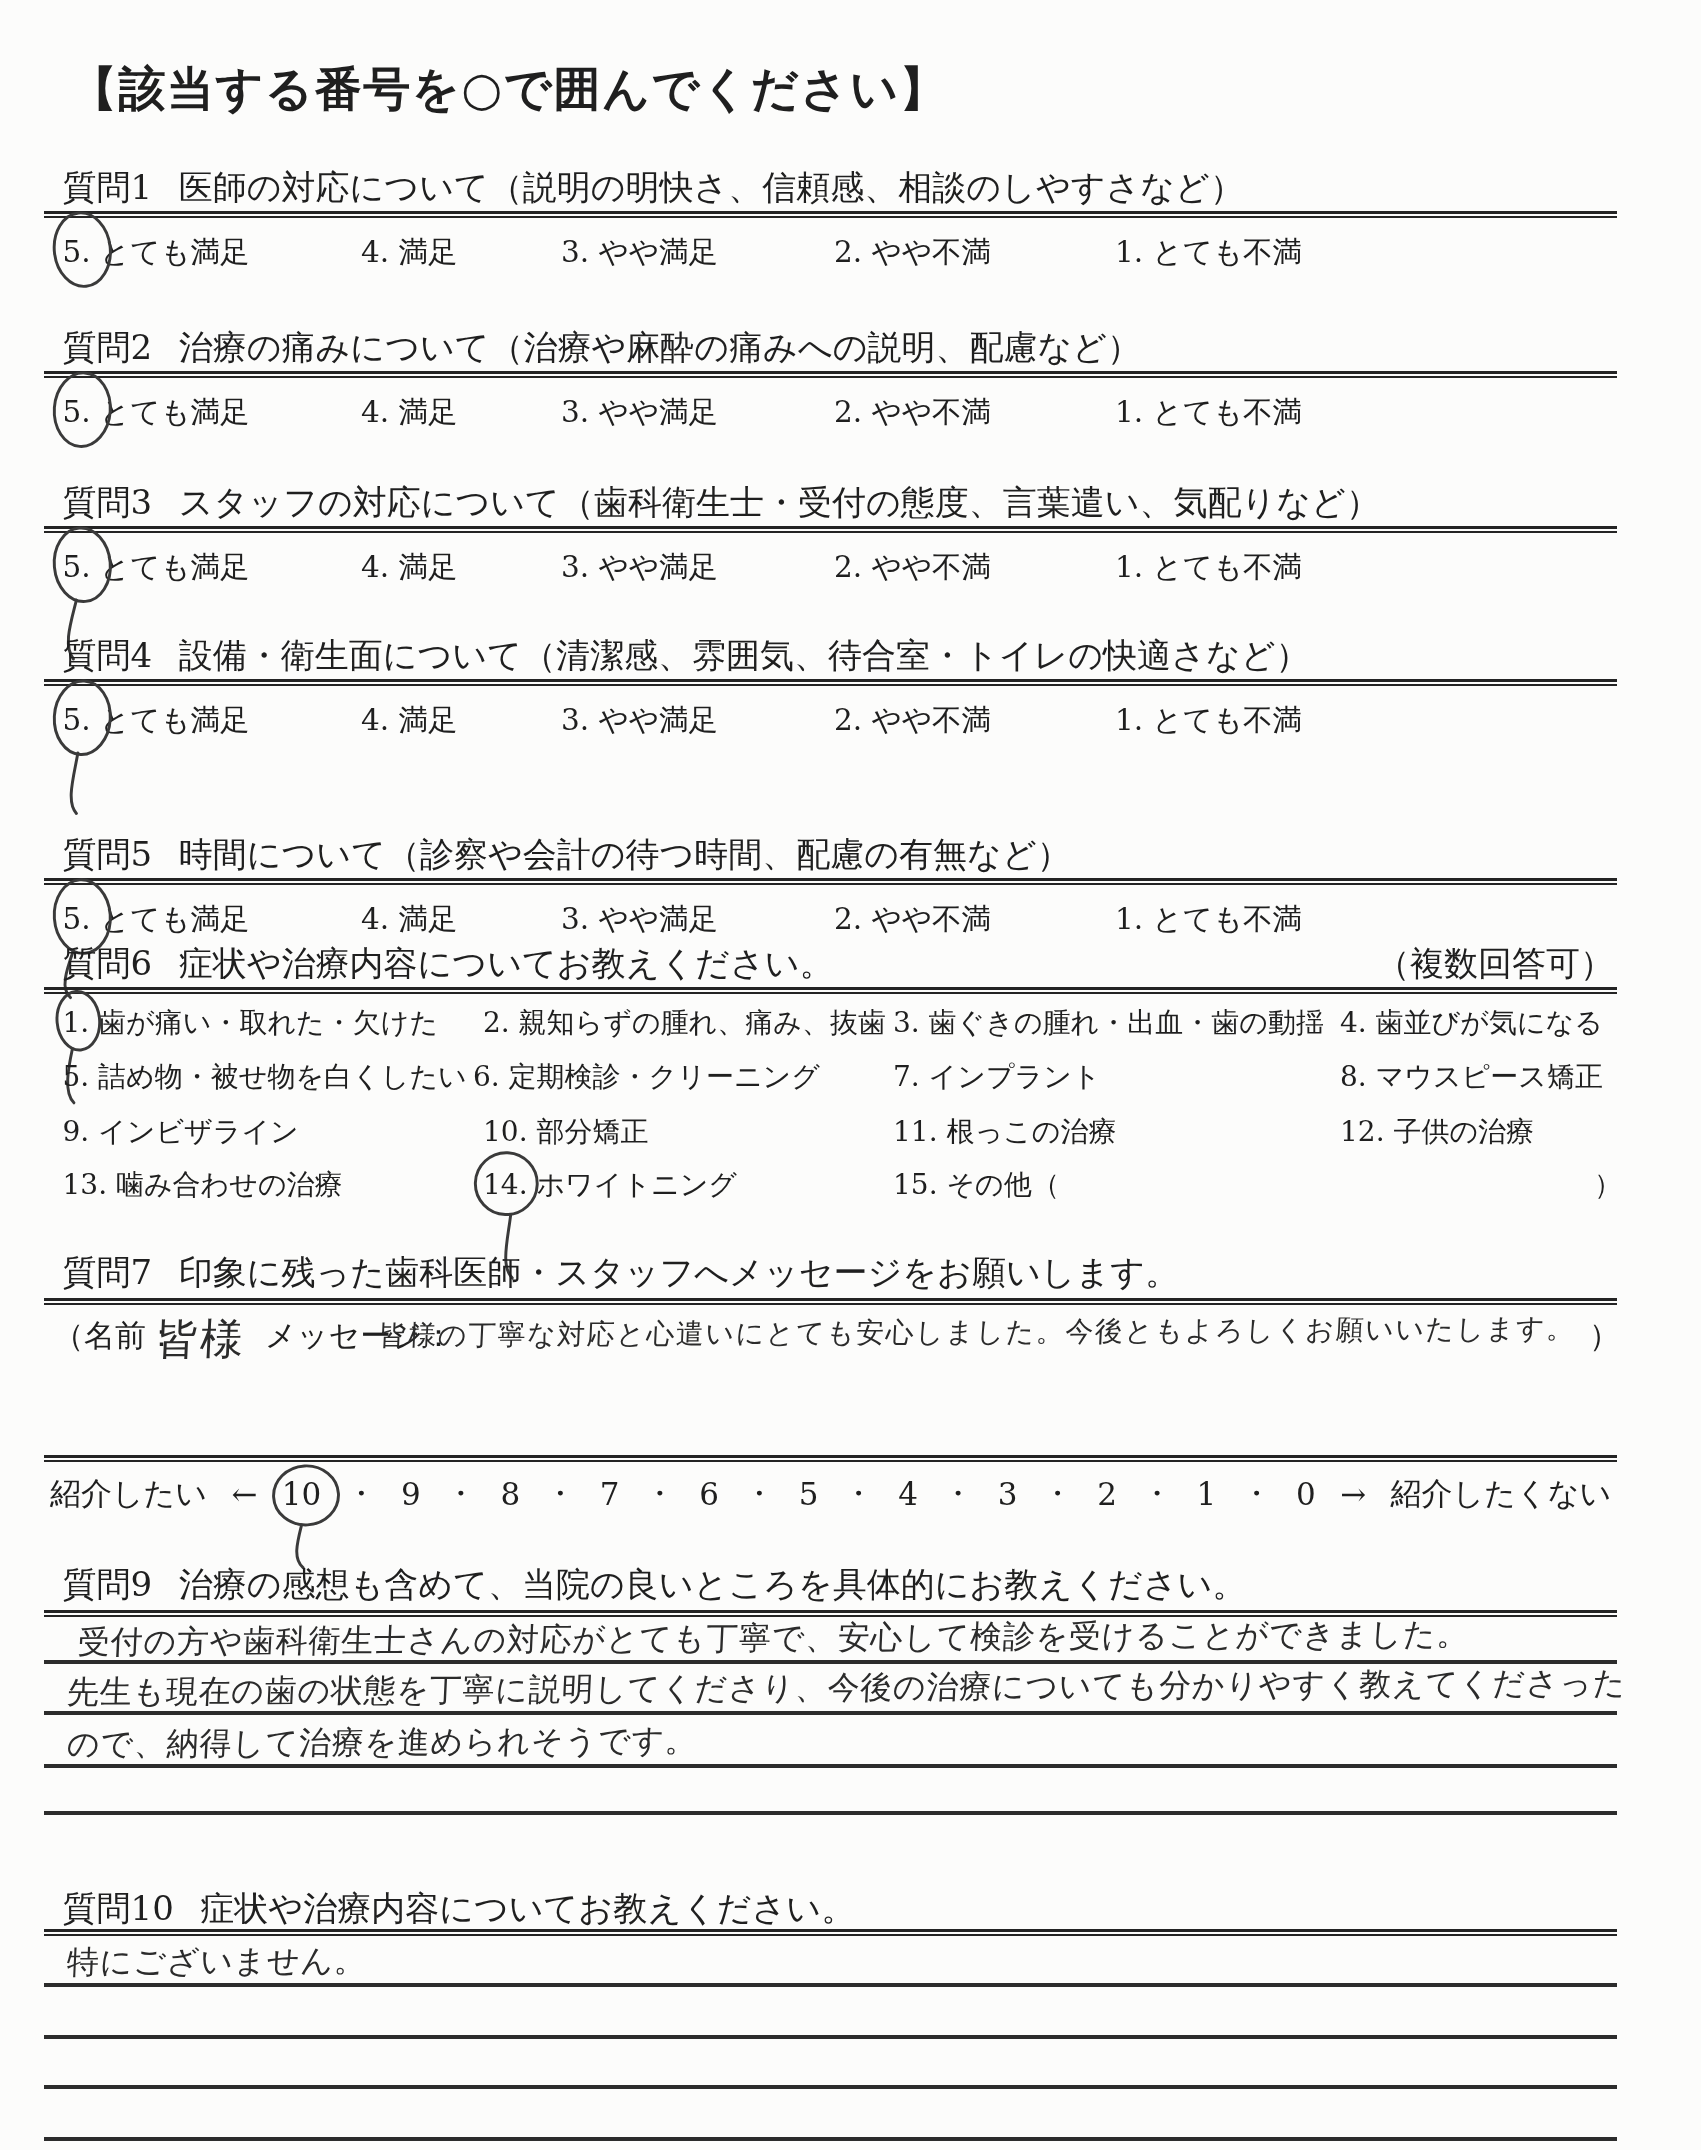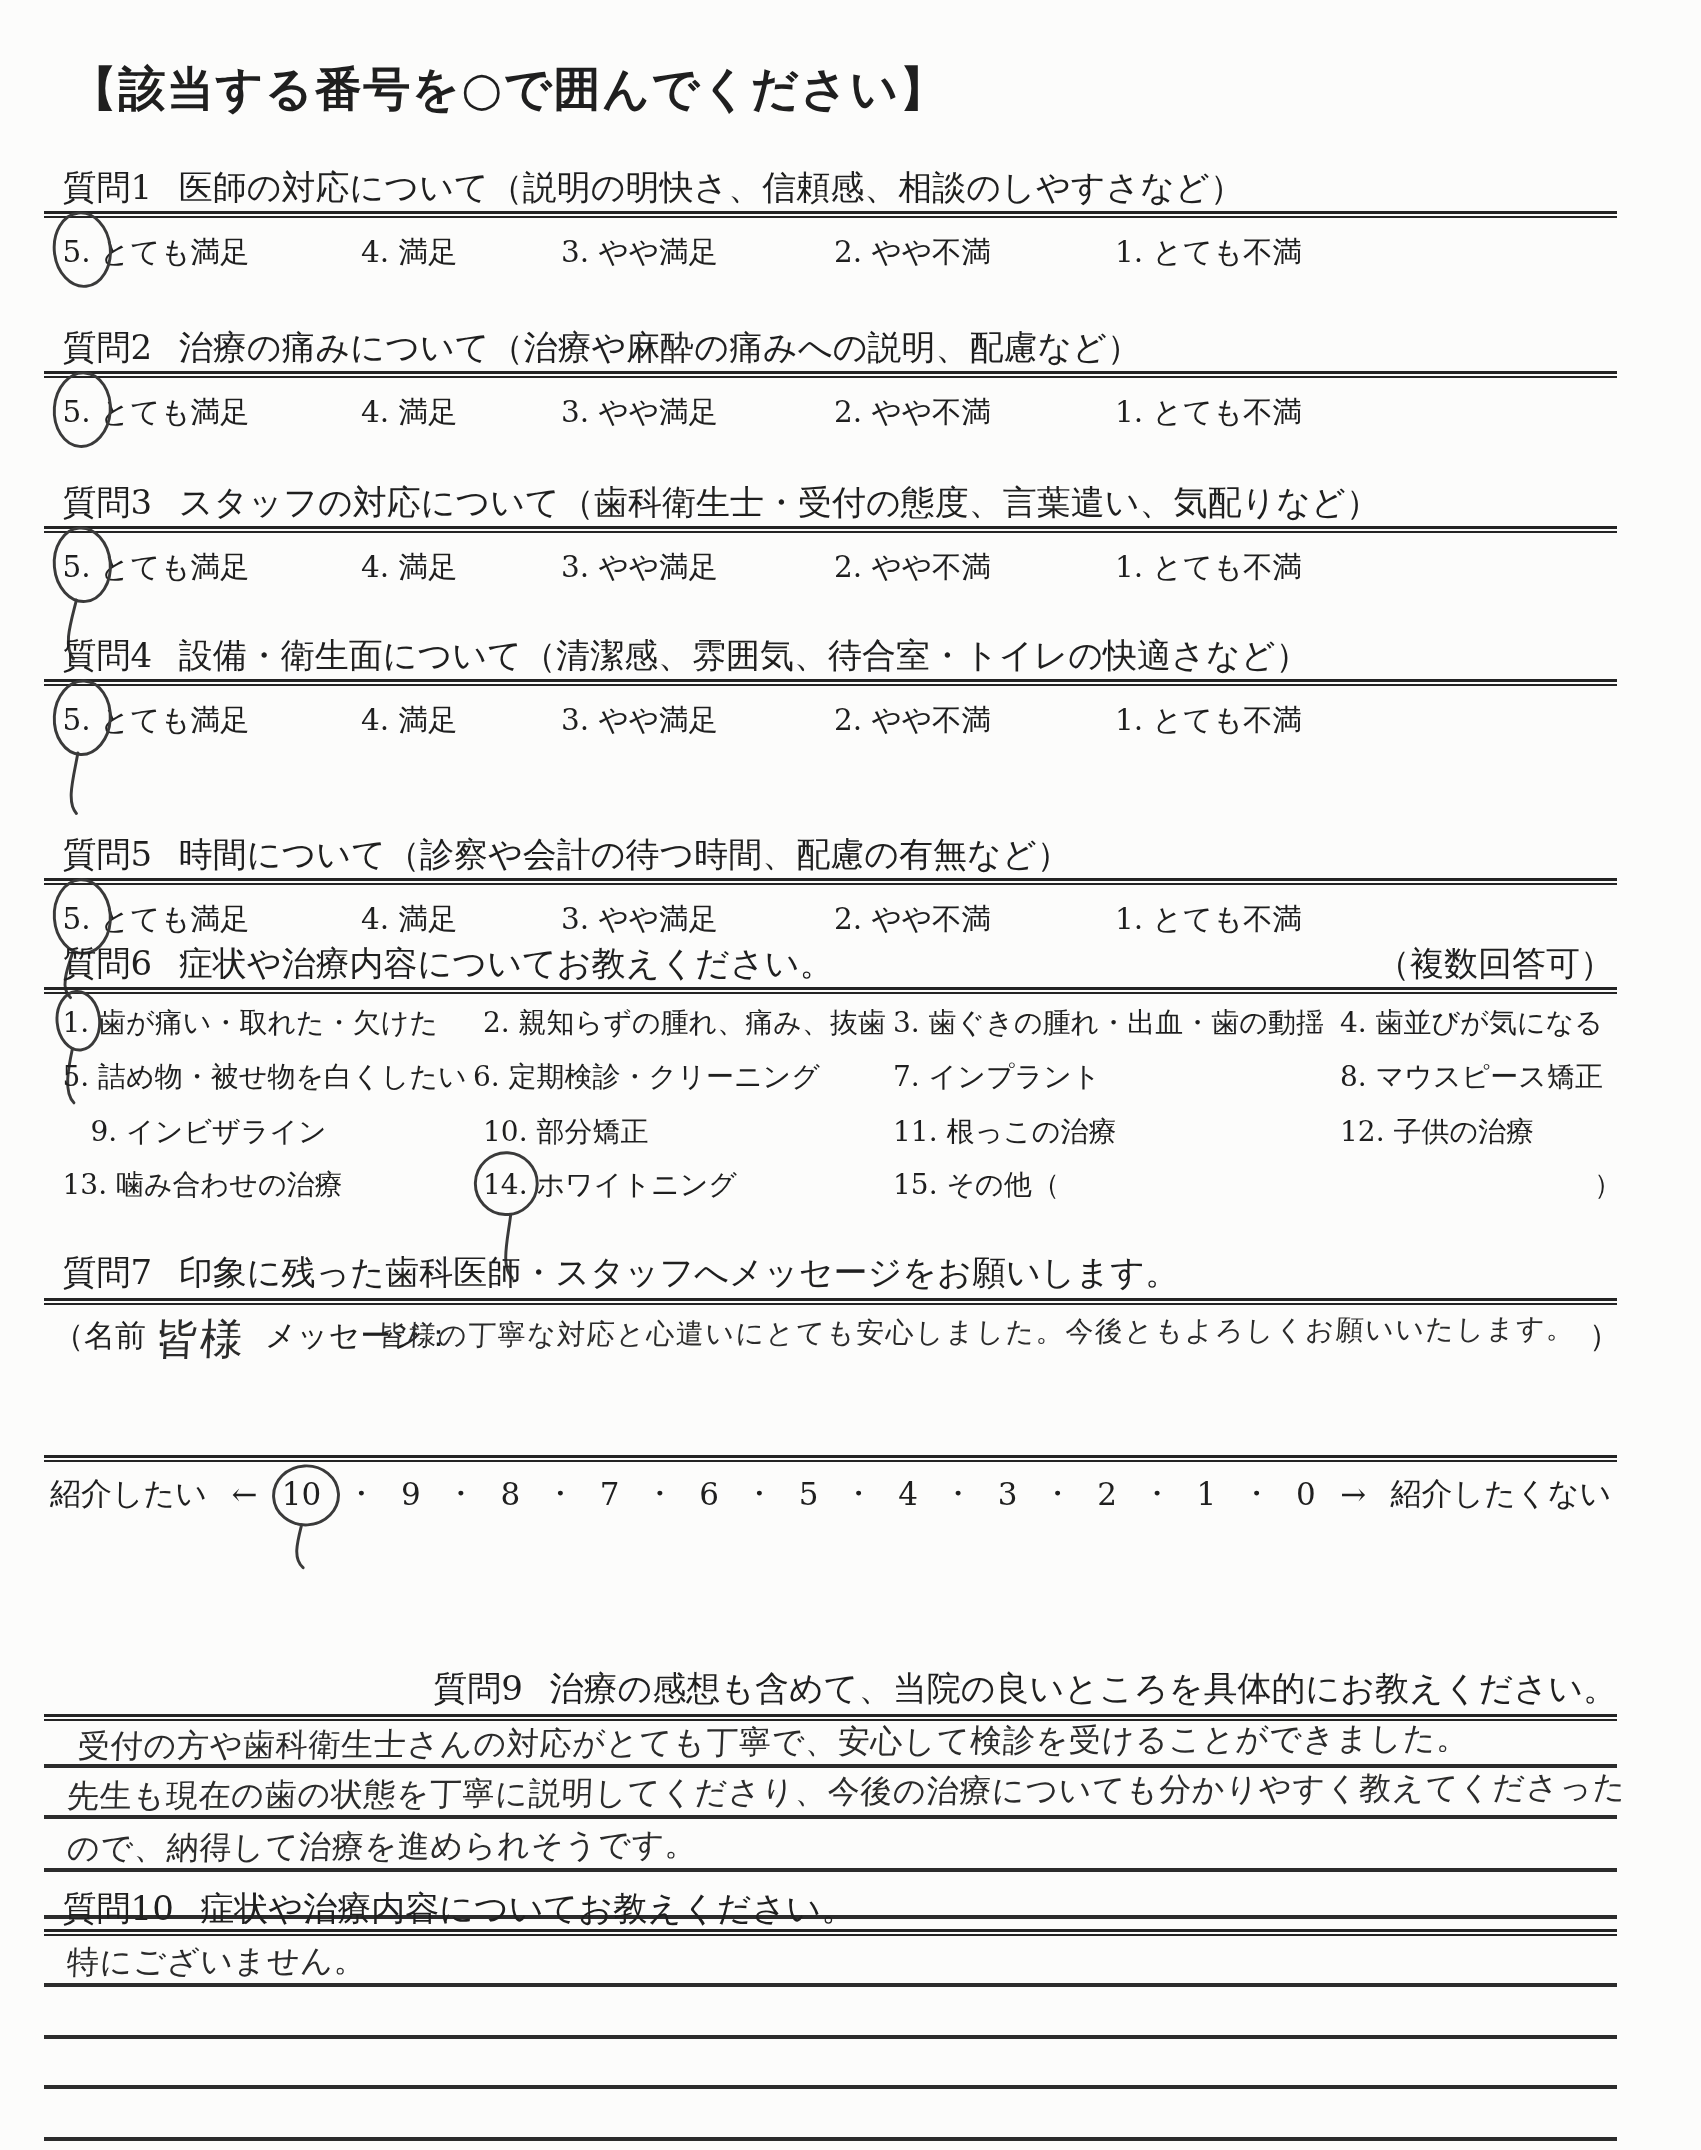--- a/index.html
+++ b/index.html
@@ -158,21 +158,21 @@
       <span class="cell" style="left:849px;"><span>3. 歯ぐきの腫れ・出血・歯の動揺</span></span>
       <span class="cell" style="left:1296px;"><span>4. 歯並びが気になる</span></span>
     </div>
     <div class="row" style="top:117px;">
       <span class="cell" style="left:18.5px;"><span>5. 詰め物・被せ物を白くしたい</span></span>
       <span class="cell" style="left:429px;"><span>6. 定期検診・クリーニング</span></span>
       <span class="cell" style="left:849px;"><span>7. インプラント</span></span>
       <span class="cell" style="left:1296px;"><span>8. マウスピース矯正</span></span>
     </div>
     <div class="row" style="top:172px;">
-      <span class="cell" style="left:18.5px;margin-left:28px;"><span>9. インビザライン</span></span>
+      <span class="cell" style="left:18.5px;"><span>9. インビザライン</span></span>
       <span class="cell" style="left:439px;"><span>10. 部分矯正</span></span>
       <span class="cell" style="left:849px;"><span>11. 根っこの治療</span></span>
       <span class="cell" style="left:1296px;"><span>12. 子供の治療</span></span>
     </div>
     <div class="row" style="top:225px;">
       <span class="cell" style="left:18.5px;"><span>13. 噛み合わせの治療</span></span>
       <span class="cell" style="left:439px;">
         <svg class="mark" style="left:-14.8px;top:-20.7px;" width="81" height="148" viewBox="0 0 110 200">
             <ellipse cx="52" cy="52" rx="42" ry="42" transform="rotate(2 52 52)"></ellipse>
             <path d="M58 94 C 54 128, 44 164, 60 180"></path>
@@ -226,21 +226,21 @@
       <span>2</span>
       <span>・</span>
       <span>1</span>
       <span>・</span>
       <span>0</span>
       <span>→</span>
       <span>紹介したくない</span>
     </div>
   </section>
 
-  <section class="sec" style="top:1666px;height:266px;text-align:right;">
+  <section class="sec" style="top:1562px;height:266px;">
     <div class="qtitle">
       <span class="qlabel">質問9</span><span>治療の感想も含めて、当院の良いところを具体的にお教えください。</span>
     </div>
     <div class="rule-thick" style="top:48px;"></div>
     <div class="cell hw" style="top:59px;left:33px;font-size:32px;">受付の方や歯科衛生士さんの対応がとても丁寧で、安心して検診を受けることができました。</div>
     <div class="rule-thin" style="top:98px;"></div>
     <div class="cell hw" style="top:109px;left:22px;font-size:32px;">先生も現在の歯の状態を丁寧に説明してくださり、今後の治療についても分かりやすく教えてくださった</div>
     <div class="rule-thin" style="top:149px;"></div>
     <div class="cell hw" style="top:161px;left:22px;font-size:32px;">ので、納得して治療を進められそうです。</div>
     <div class="rule-thin" style="top:202px;"></div>

